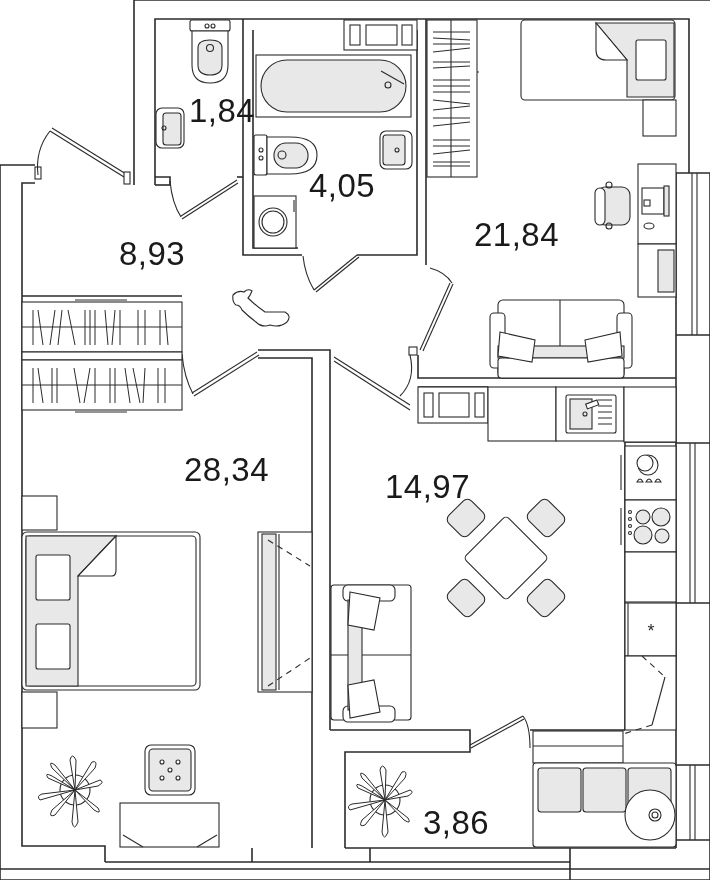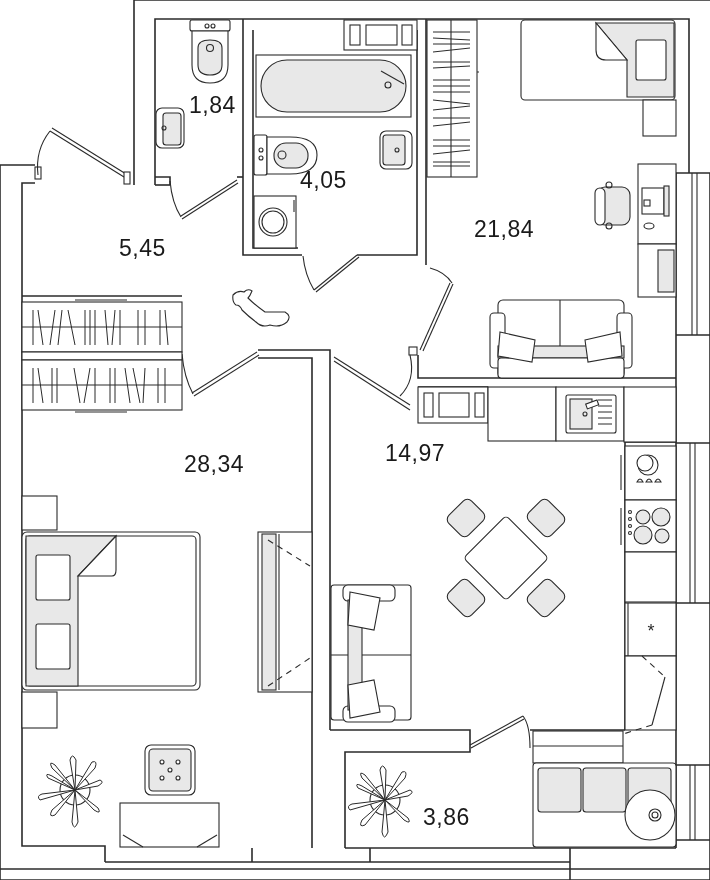--- a/index.html
+++ b/index.html
@@ -1,18 +1,18 @@
 <!DOCTYPE html>
 <html><head>
 <meta charset="utf-8">
 <style>
   html, body { margin: 0; padding: 0; background: #ffffff; }
   body { width: 710px; height: 880px; overflow: hidden; position: relative; font-family: "Liberation Sans", sans-serif; }
   #plan { position: absolute; left: 0; top: 0; width: 710px; height: 880px; }
-  .area-label { position: absolute; font-family: "Liberation Sans", sans-serif; font-size: 23px; color: #1a1a1a; letter-spacing: 0.5px; line-height: 1; white-space: nowrap; }
+  .area-label { position: absolute; font-family: "Liberation Sans", sans-serif; font-size: 33px; color: #1a1a1a; letter-spacing: 0.5px; line-height: 1; white-space: nowrap; }
   svg .w { fill: none; stroke: #2b2b2b; stroke-width: 1.6; }
   svg .t { fill: none; stroke: #2b2b2b; stroke-width: 1.1; }
   svg .g { fill: #e8e8e8; stroke: #2b2b2b; stroke-width: 1.1; }
   svg .wh { fill: #ffffff; stroke: #2b2b2b; stroke-width: 1.1; }
   svg .d { fill: none; stroke: #2b2b2b; stroke-width: 1.1; stroke-dasharray: 6 5; }
 </style>
 </head>
 <body>
 
 <svg id="plan" viewBox="0 0 710 880" xmlns="http://www.w3.org/2000/svg">
@@ -458,18 +458,18 @@
         <path d="M385,800 L388,832 Q384,842 382,832 Z"></path>
         <path d="M385,800 L365,825 Q358,828 362,820 Z"></path>
         <path d="M385,800 L350,810 Q346,806 352,804 Z"></path>
         <path d="M385,800 L358,788 Q354,782 362,786 Z"></path>
       </g>
     </g>
   </g>
 </svg>
 
 <div class="area-label" style="left:189px; top:94px;">1,84</div>
-<div class="area-label" style="left:300px; top:169px;">4,05</div>
-<div class="area-label" style="left:119px; top:237px;">5,45</div>
+<div class="area-label" style="left:309px; top:169px;">4,05</div>
+<div class="area-label" style="left:119px; top:237px;">8,93</div>
 <div class="area-label" style="left:474px; top:218px;">21,84</div>
 <div class="area-label" style="left:184px; top:453px;">28,34</div>
-<div class="area-label" style="left:385px; top:442px;">14,97</div>
+<div class="area-label" style="left:385px; top:470px;">14,97</div>
 <div class="area-label" style="left:423px; top:806px;text-align:right;">3,86</div>
 
 </body></html>

